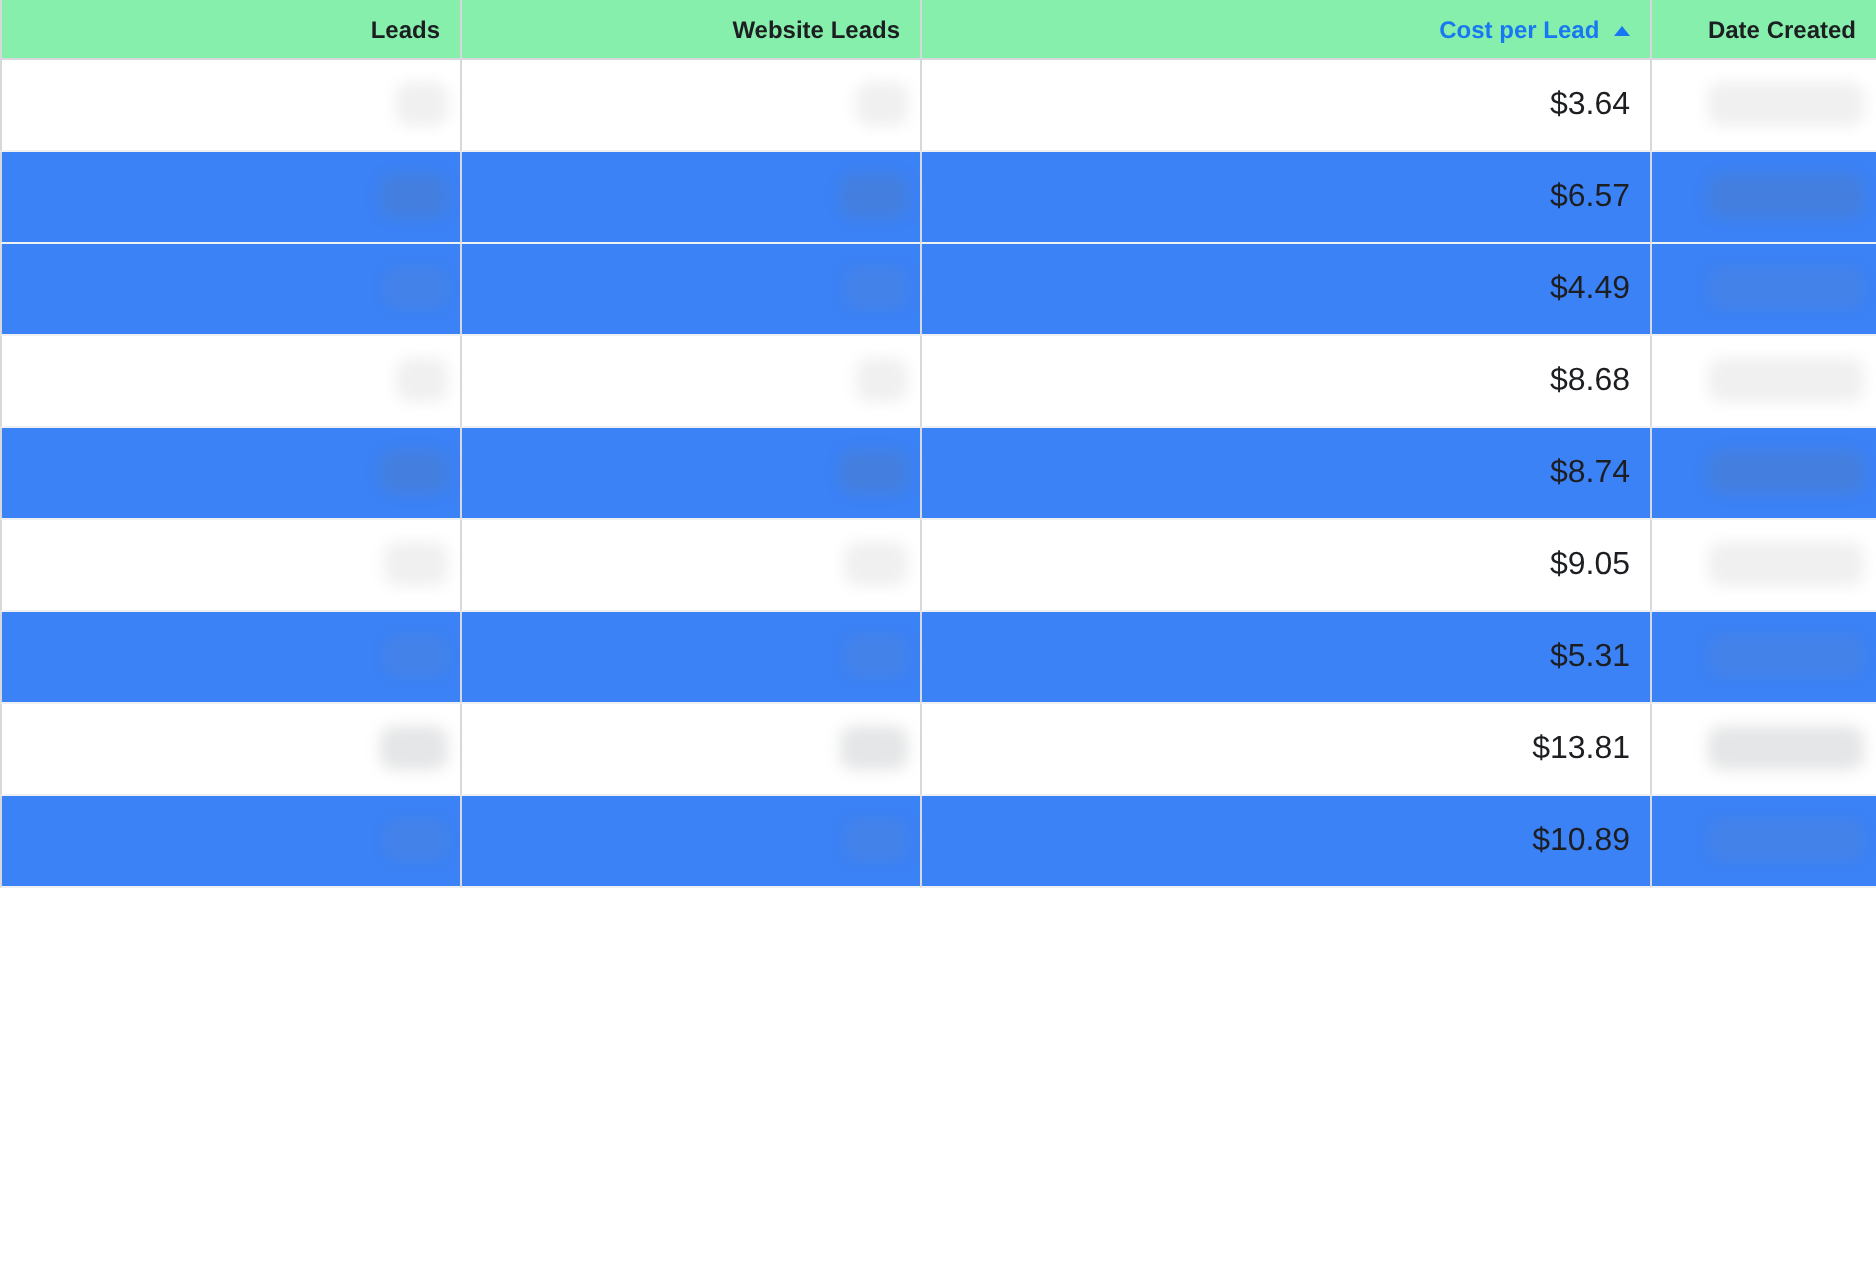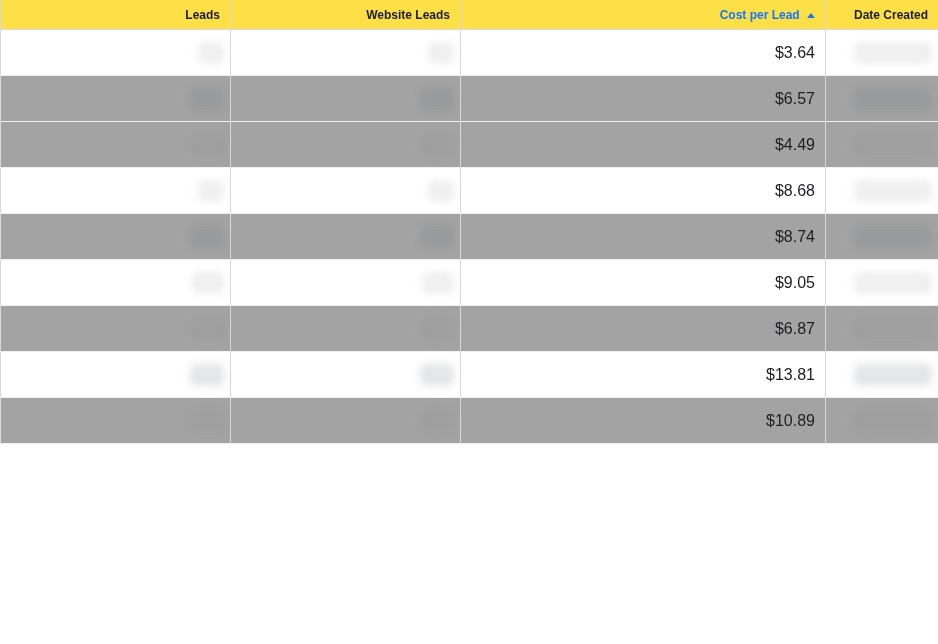--- a/index.html
+++ b/index.html
@@ -6,21 +6,21 @@
   html, body {
     width: 938px;
     height: 644px;
     font-family: -apple-system, BlinkMacSystemFont, "Segoe UI", Helvetica, Arial, sans-serif;
     font-size: 12px;
     color: #1c1e21;
     background: #fff;
     overflow: hidden;
   }
   .table { width: 100%; border-collapse: separate; border-spacing: 0; }
-  thead tr { background: #fde047; border-radius: 15px; }
+  thead tr { background: #86efac; border-radius: 15px; }
   th {
     height: 30px;
     vertical-align: middle;
     text-align: right;
     padding: 0 10px 0 6px;
     font-weight: 600;
     font-size: 12px;
     color: #1c1e21;
     border-left: 1px solid #d7d8db;
     border-bottom: 1px solid #d7d8db;
@@ -35,21 +35,21 @@
     border-right: 4px solid transparent;
     border-bottom: 5px solid #1877f2;
     vertical-align: 1px;
   }
   col.leads   { width: 230px; }
   col.wleads  { width: 230px; }
   col.cpl     { width: 365px; }
   col.date    { width: 113px; }
 
   tbody tr { height: 46px; }
-  tbody tr.alt { background: #a3a3a3; }
+  tbody tr.alt { background: #3b82f6; }
   td {
     text-align: right;
     vertical-align: middle;
     padding: 0 10px 0 6px;
     border-left: 1px solid #d7d8db;
     border-bottom: 1px solid #eef0f2;
     font-size: 16px;
   }
   td.cpl { color: #1c1e21; }
 
@@ -127,21 +127,21 @@
       </tr>
       <tr>
         <td><span class="blur md"></span></td>
         <td><span class="blur md"></span></td>
         <td class="cpl"><span>$9.05</span></td>
         <td><span class="blur date"></span></td>
       </tr>
       <tr class="alt">
         <td><span class="blur md"></span></td>
         <td><span class="blur md"></span></td>
-        <td class="cpl"><span>$6.87</span></td>
+        <td class="cpl"><span>$5.31</span></td>
         <td><span class="blur date"></span></td>
       </tr>
       <tr>
         <td><span class="blur lg"></span></td>
         <td><span class="blur lg"></span></td>
         <td class="cpl"><span>$13.81</span></td>
         <td><span class="blur date lg"></span></td>
       </tr>
       <tr class="alt">
         <td><span class="blur md"></span></td>

